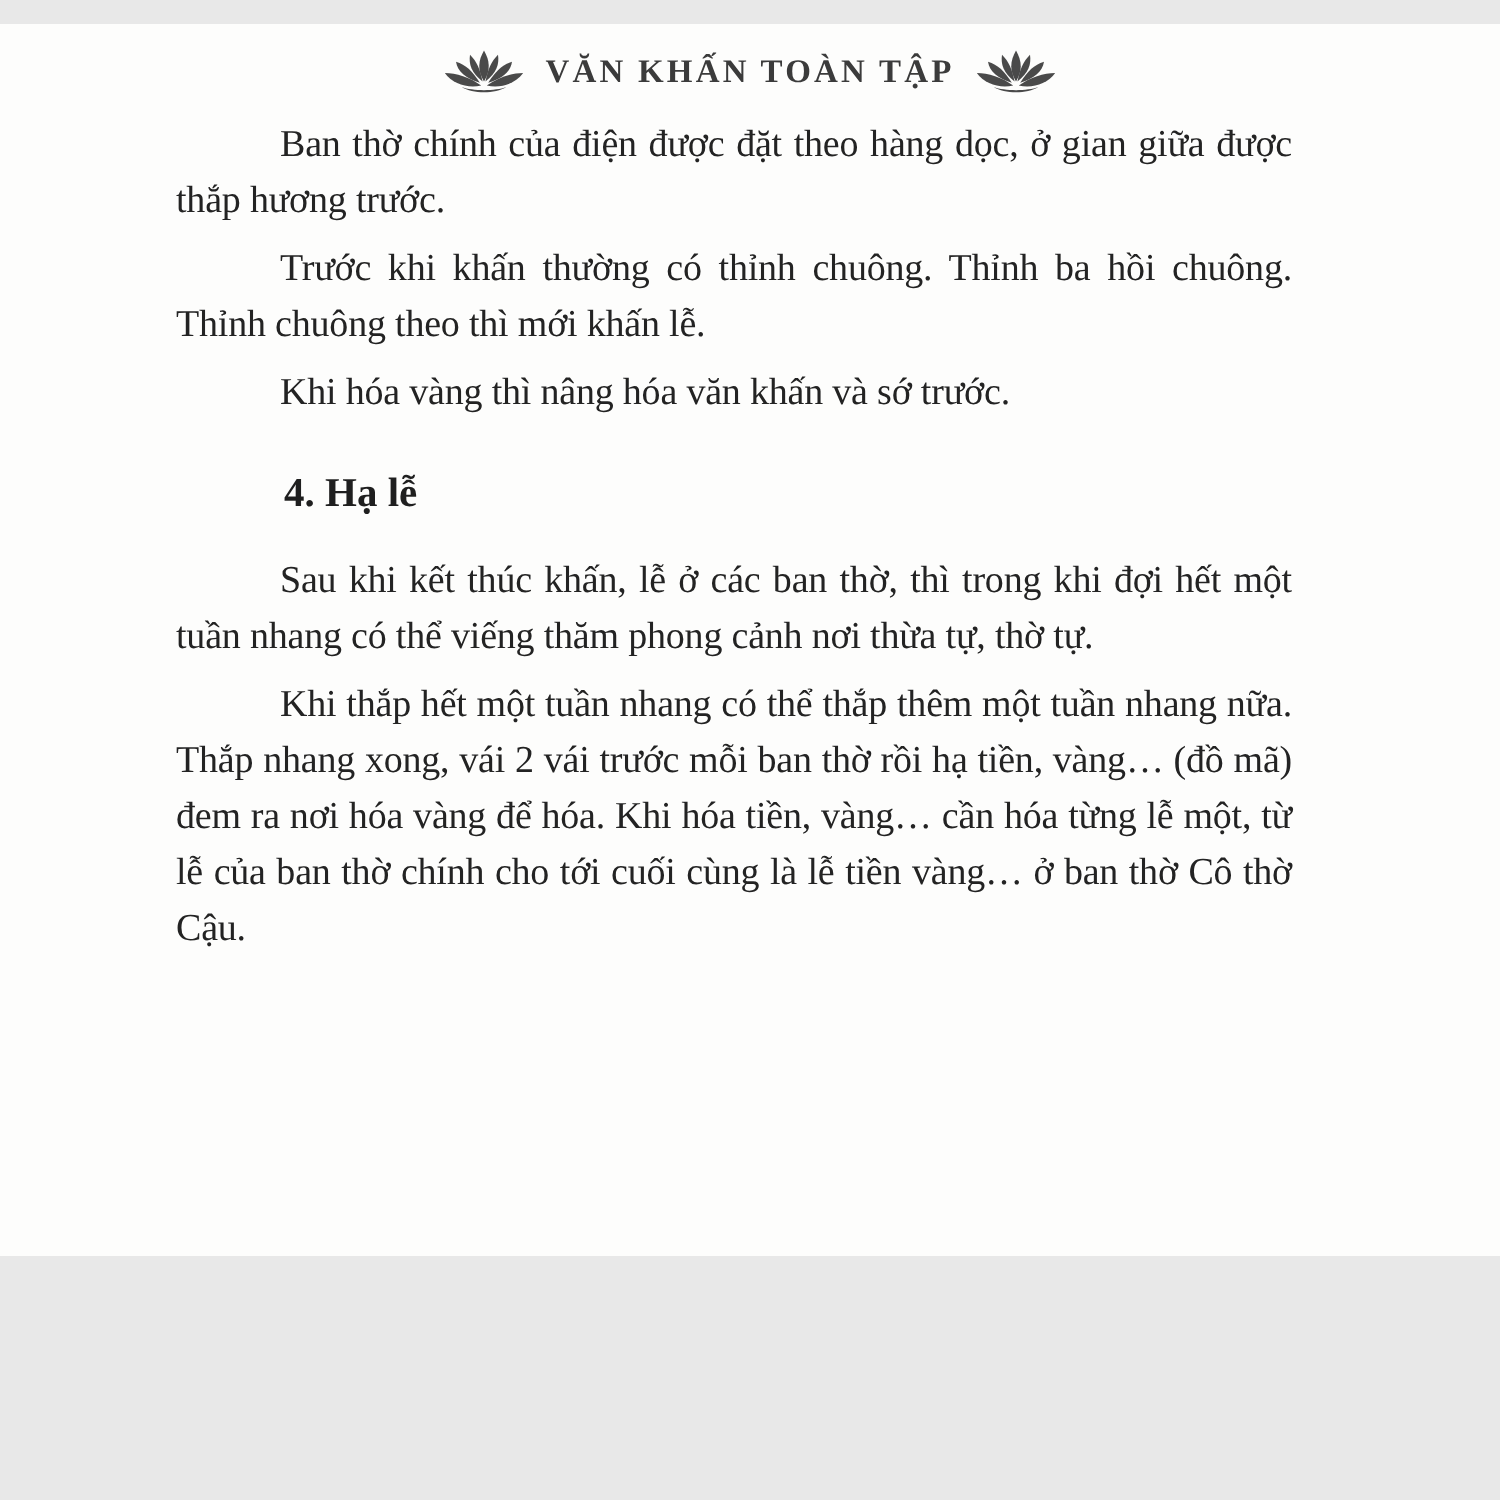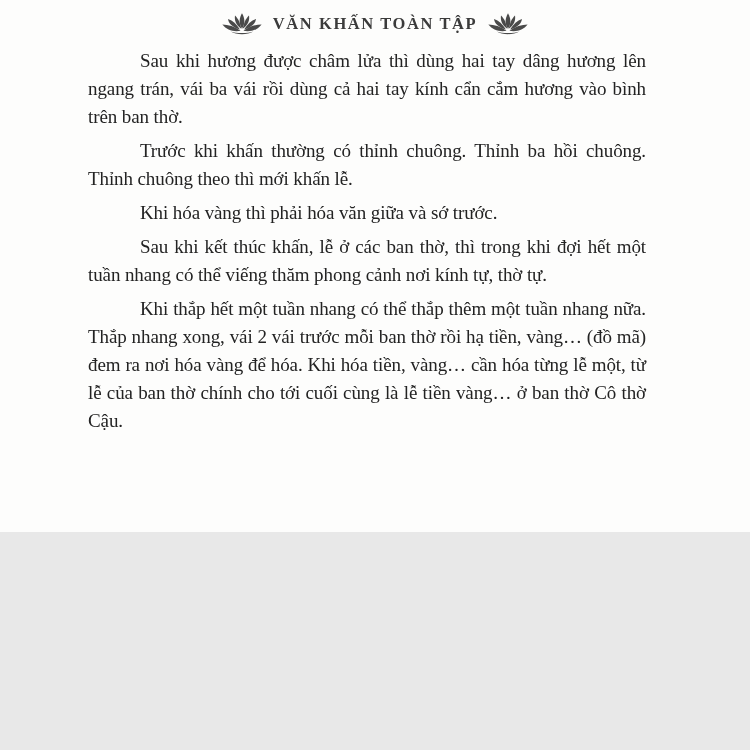--- a/index.html
+++ b/index.html
@@ -3,22 +3,22 @@
 <meta charset="utf-8">
 <style>
   html, body {
     margin: 0;
     padding: 0;
     background: #e8e8e8;
   }
   .page {
     position: relative;
     width: 750px;
-    height: 532px;
-    margin: 0 auto;
+    height: 616px;
+    margin: 12px auto;
     background: #fdfdfc;
     overflow: hidden;
     font-family: "Liberation Serif", "DejaVu Serif", serif;
     color: #222222;
   }
   
   .page-header {
     display: flex;
     align-items: center;
     justify-content: center;
@@ -96,20 +96,21 @@
           <path d="M50 10 C49 17 43 22 33 25 C38 17 43 12 50 10 Z"></path>
           <path d="M2 18 C8 26 18 29 28 27 C20 21 10 18 2 18 Z"></path>
           <path d="M58 18 C52 26 42 29 32 27 C40 21 50 18 58 18 Z"></path>
           <path d="M14 28 C22 33 38 33 46 28 C38 31 22 31 14 28 Z"></path>
         </g>
       </svg>
     </span>
   </header>
 
   <main class="page-body">
-    <p class="para">Sau khi hương được châm lửa thì dùng hai tay dâng hương lên ngang trán, vái ba vái rồi dùng cả hai tay kính cẩn cắm hương vào bình trên ban thờ.</p>
+    <p class="para">Ban thờ chính của điện được đặt theo hàng dọc, ở gian giữa được thắp hương trước.</p>
     <p class="para">Trước khi khấn thường có thỉnh chuông. Thỉnh ba hồi chuông. Thỉnh chuông theo thì mới khấn lễ.</p>
-    <p class="para">Khi hóa vàng thì phải hóa văn giữa và sớ trước.</p>
-    <p class="para">Sau khi kết thúc khấn, lễ ở các ban thờ, thì trong khi đợi hết một tuần nhang có thể viếng thăm phong cảnh nơi kính tự, thờ tự.</p>
+    <p class="para">Khi hóa vàng thì nâng hóa văn khấn và sớ trước.</p>
+    <h2 class="section-heading">4. Hạ lễ</h2>
+    <p class="para">Sau khi kết thúc khấn, lễ ở các ban thờ, thì trong khi đợi hết một tuần nhang có thể viếng thăm phong cảnh nơi thừa tự, thờ tự.</p>
     <p class="para">Khi thắp hết một tuần nhang có thể thắp thêm một tuần nhang nữa. Thắp nhang xong, vái 2 vái trước mỗi ban thờ rồi hạ tiền, vàng… (đồ mã) đem ra nơi hóa vàng để hóa. Khi hóa tiền, vàng… cần hóa từng lễ một, từ lễ của ban thờ chính cho tới cuối cùng là lễ tiền vàng… ở ban thờ Cô thờ Cậu.</p>
   </main>
 
 </div>
 
 </body></html>

